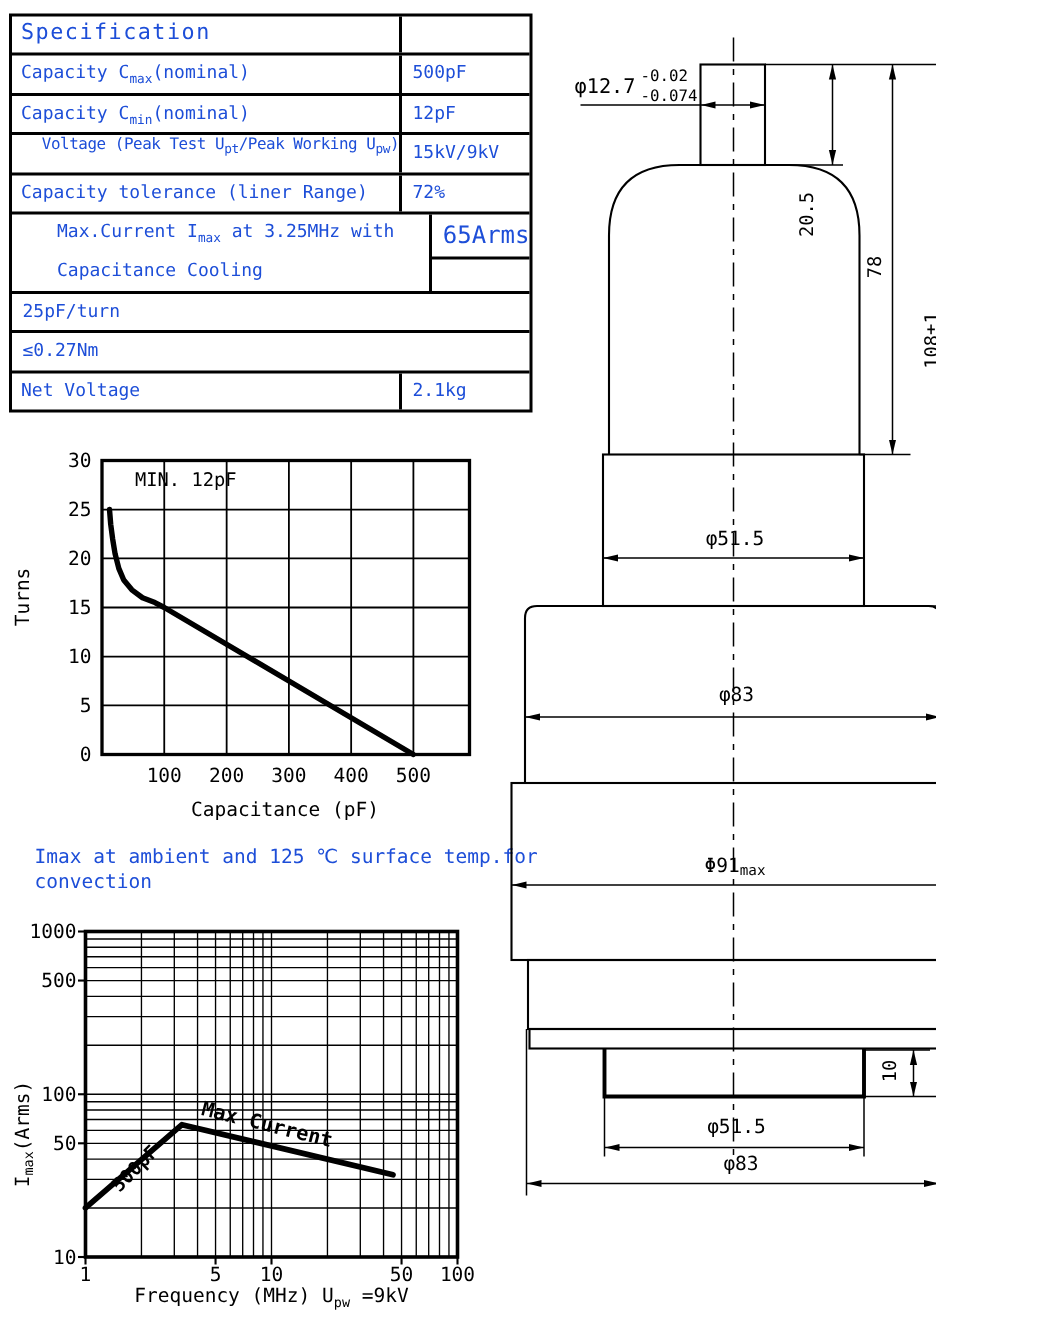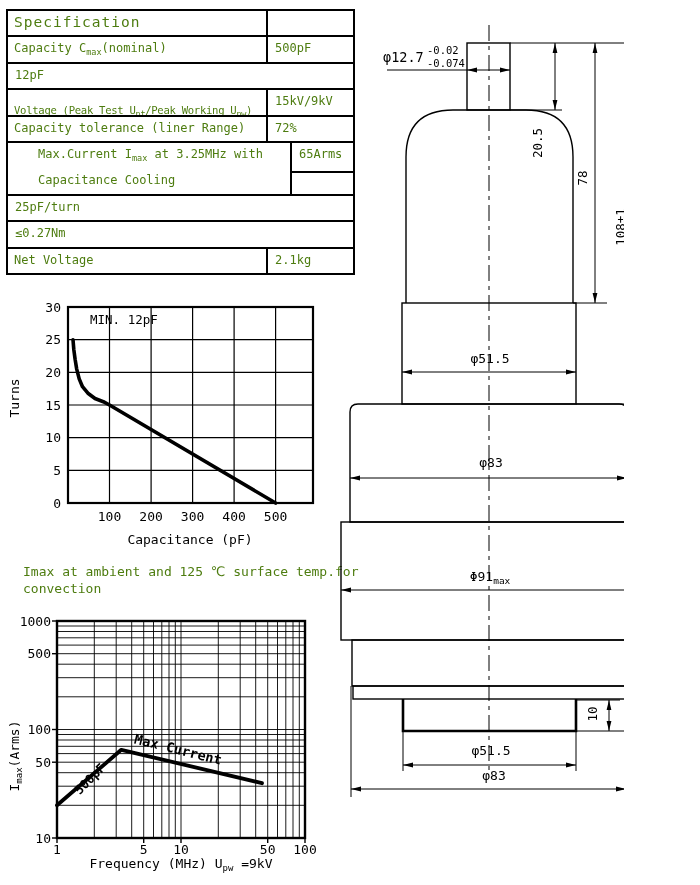--- a/index.html
+++ b/index.html
@@ -1,30 +1,30 @@
 <!DOCTYPE html>
 <html><head>
 <meta charset="utf-8">
 <style>
   html,body{margin:0;padding:0;background:#fff;}
   .page{position:relative;width:624px;height:885px;background:#fff;overflow:hidden;
-        font-family:"DejaVu Sans Mono","DejaVu Sans",monospace;color:#4d7c0f;}
+        font-family:"DejaVu Sans Mono","DejaVu Sans",monospace;color:#1d4ed8;}
   
   .spec-table{position:absolute;left:6px;top:9px;width:349px;border:2px solid #000;box-sizing:border-box;background:#fff;}
   .trow{display:flex;height:24.4px;border-bottom:2px solid #000;}
   .trow:last-child{border-bottom:none;}
   .trow.double{height:50.8px;padding-left:24px;}
   .cl{width:260px;border-right:2px solid #000;padding:4px 0 0 6px;box-sizing:border-box;font-size:12px;white-space:nowrap;overflow:hidden;}
   .cr{flex:1;padding:4px 0 0 7px;font-size:12px;white-space:nowrap;}
   .cl.hdr{font-size:14.5px;padding-top:3px;letter-spacing:1px;}
-  .cl.tight{font-size:10.6px;letter-spacing:-0.3px;padding-top:14px;}
+  .cl.tight{font-size:10.6px;letter-spacing:-0.3px;padding-top:0;text-align:right;}
   .cl sub,.cr sub{font-size:8.5px;line-height:0;}
   .dbl-l1{height:26.4px;}
   .cr-stack{flex:1;display:flex;flex-direction:column;}
-  .cr-a{height:24.4px;border-bottom:2px solid #000;padding:4px 0 0 7px;font-size:12px;box-sizing:content-box;}
+  .cr-a{height:24.4px;border-bottom:2px solid #000;padding:4px 0 0 7px;font-size:16px;box-sizing:content-box;}
   .cr-b{flex:1;}
   
   svg{position:absolute;overflow:visible;}
   svg text{font-family:"DejaVu Sans Mono","DejaVu Sans",monospace;fill:#000;}
   #turns-svg{left:5px;top:288px;}
   #freq-svg{left:5px;top:608px;}
   #drawing-svg{left:335px;top:15px;}
   .freq-title{position:absolute;left:23px;top:563px;width:330px;font-size:13px;line-height:17px;white-space:nowrap;}
 </style>
 </head>
@@ -35,20 +35,21 @@
   <div class="spec-table">
     <div class="trow">
       <div class="cl hdr">Specification</div>
       <div class="cr"></div>
     </div>
     <div class="trow">
       <div class="cl"><span>Capacity C</span><sub>max</sub><span>(nominal)</span></div>
       <div class="cr">500pF</div>
     </div>
     <div class="trow">
+      <div class="cl"><span>Capacity C</span><sub>min</sub><span>(nominal)</span></div>
       <div class="cr">12pF</div>
     </div>
     <div class="trow">
       <div class="cl tight"><span>Voltage (Peak Test U</span><sub>pt</sub><span>/Peak Working U</span><sub>pw</sub><span>)</span></div>
       <div class="cr">15kV/9kV</div>
     </div>
     <div class="trow">
       <div class="cl">Capacity tolerance (liner Range)</div>
       <div class="cr">72%</div>
     </div>

